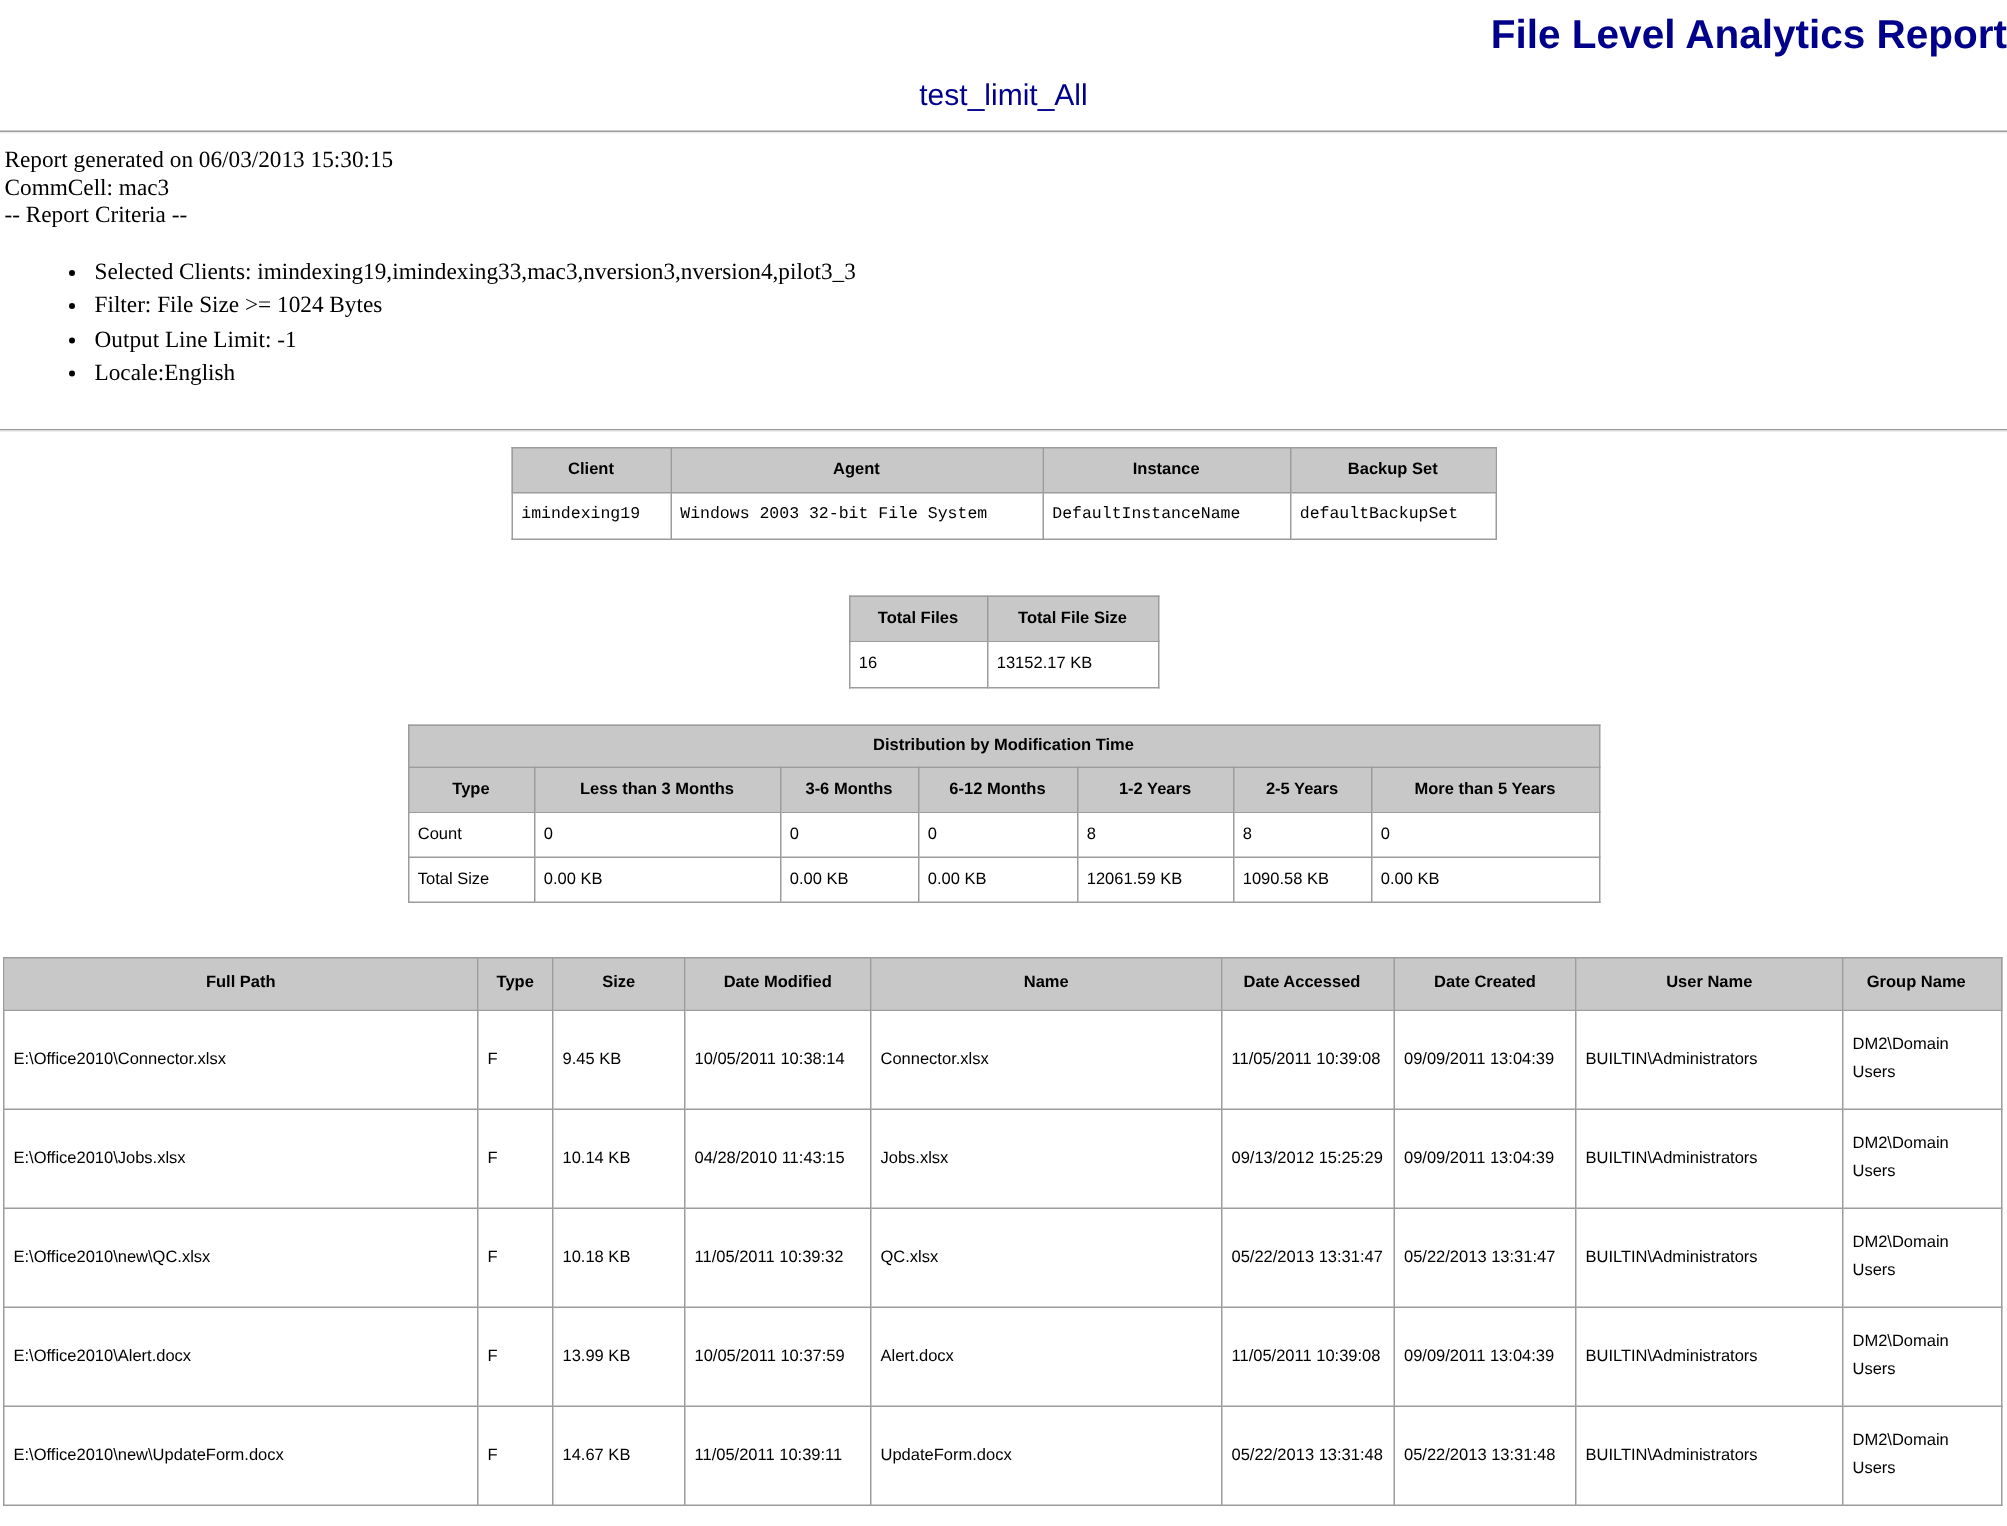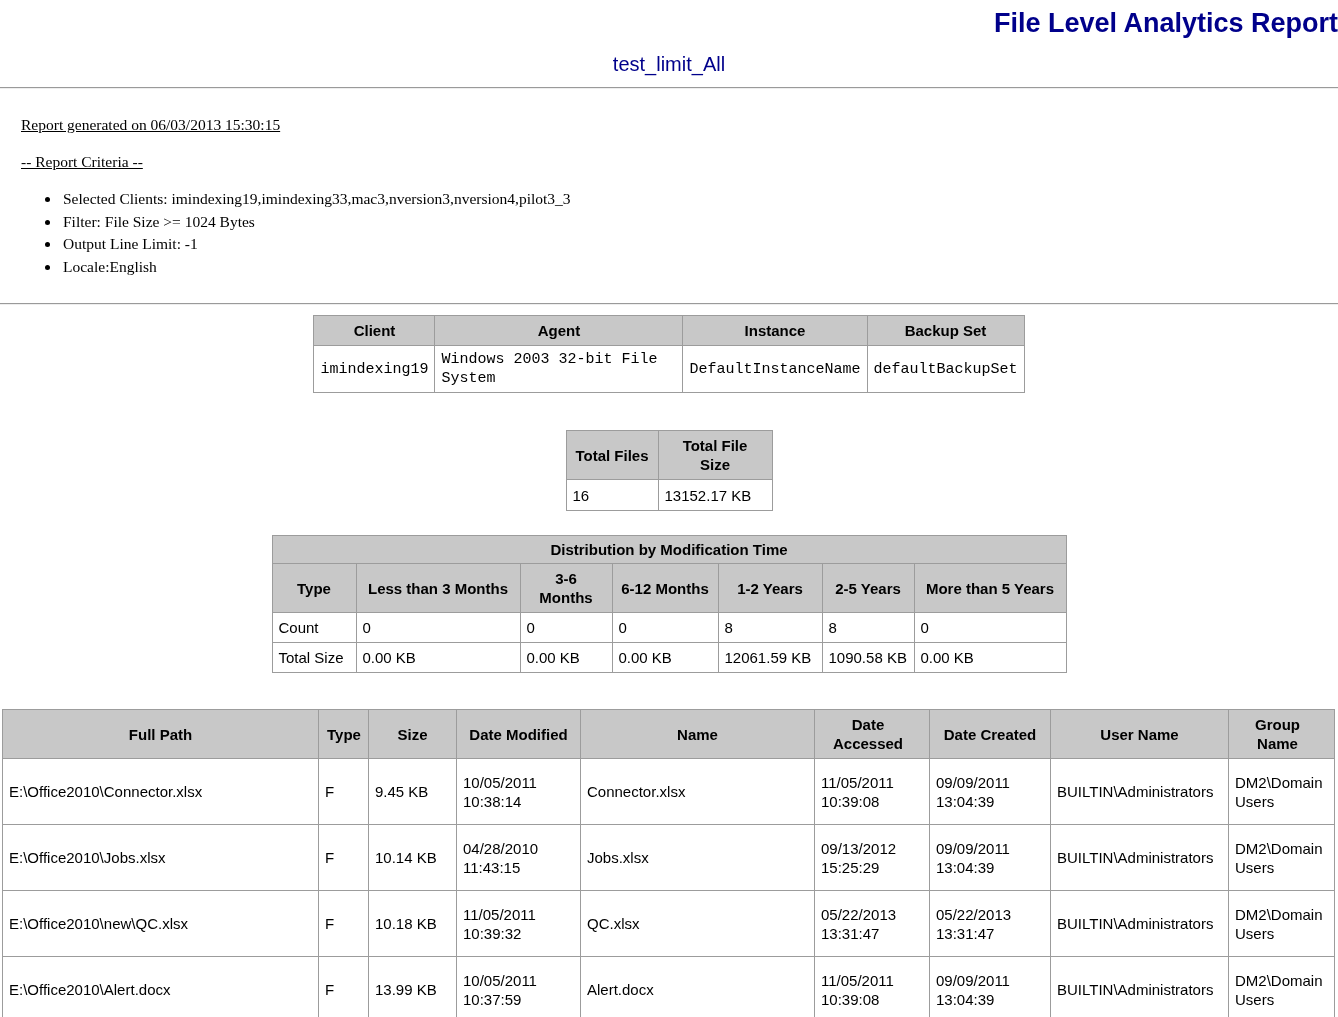--- a/index.html
+++ b/index.html
@@ -16,27 +16,27 @@
   }
   hr.rule {
     margin: 0; border: 0; height: 0;
     border-top: 1px solid #9a9a9a; border-bottom: 1px solid #eeeeee;
   }
 
   .meta {
     font-family: "Liberation Serif", serif; font-size: 15.5px; line-height: 18.5px;
     padding: 9px 3px 0 3px;
   }
-  .meta .line { margin: 18px; text-decoration: underline; }
+  .meta .line { margin: 0; }
   .criteria-heading { margin-top: 22px; }
   ul.criteria { margin: 19px 0 0 0; padding: 0 0 0 58px; }
   ul.criteria li { margin: 0 0 4px 0; padding-left: 2px; }
   .meta-bottom-gap { height: 23px; }
 
-  table.rpt { border-collapse: collapse; font-size: 15px; empty-cells: show; }
+  table.rpt { border-collapse: collapse; font-size: 11px; empty-cells: show; }
   table.rpt th, table.rpt td { border: 1px solid #9c9c9c; }
   table.rpt th {
     background: #c8c8c8; font-weight: bold; text-align: center;
     vertical-align: middle; padding: 5px 8px; line-height: 19px;
   }
   table.rpt td {
     background: #ffffff; text-align: left; vertical-align: middle;
     padding: 4px 6px; line-height: 19px;
   }
 
@@ -60,20 +60,21 @@
 </style>
 </head>
 <body>
 
 <div class="title">File Level Analytics Report</div>
 <div class="subtitle">test_limit_All</div>
 <hr class="rule">
 
 <div class="meta">
   <div class="line">Report generated on 06/03/2013 15:30:15</div>
+  <div class="line">CommCell: mac3</div>
   <div class="line criteria-heading">-- Report Criteria --</div>
   <ul class="criteria">
     <li>Selected Clients: imindexing19,imindexing33,mac3,nversion3,nversion4,pilot3_3</li>
     <li>Filter: File Size &gt;= 1024 Bytes</li>
     <li>Output Line Limit: -1</li>
     <li>Locale:English</li>
   </ul>
   <div class="meta-bottom-gap"></div>
 </div>
 <hr class="rule">

